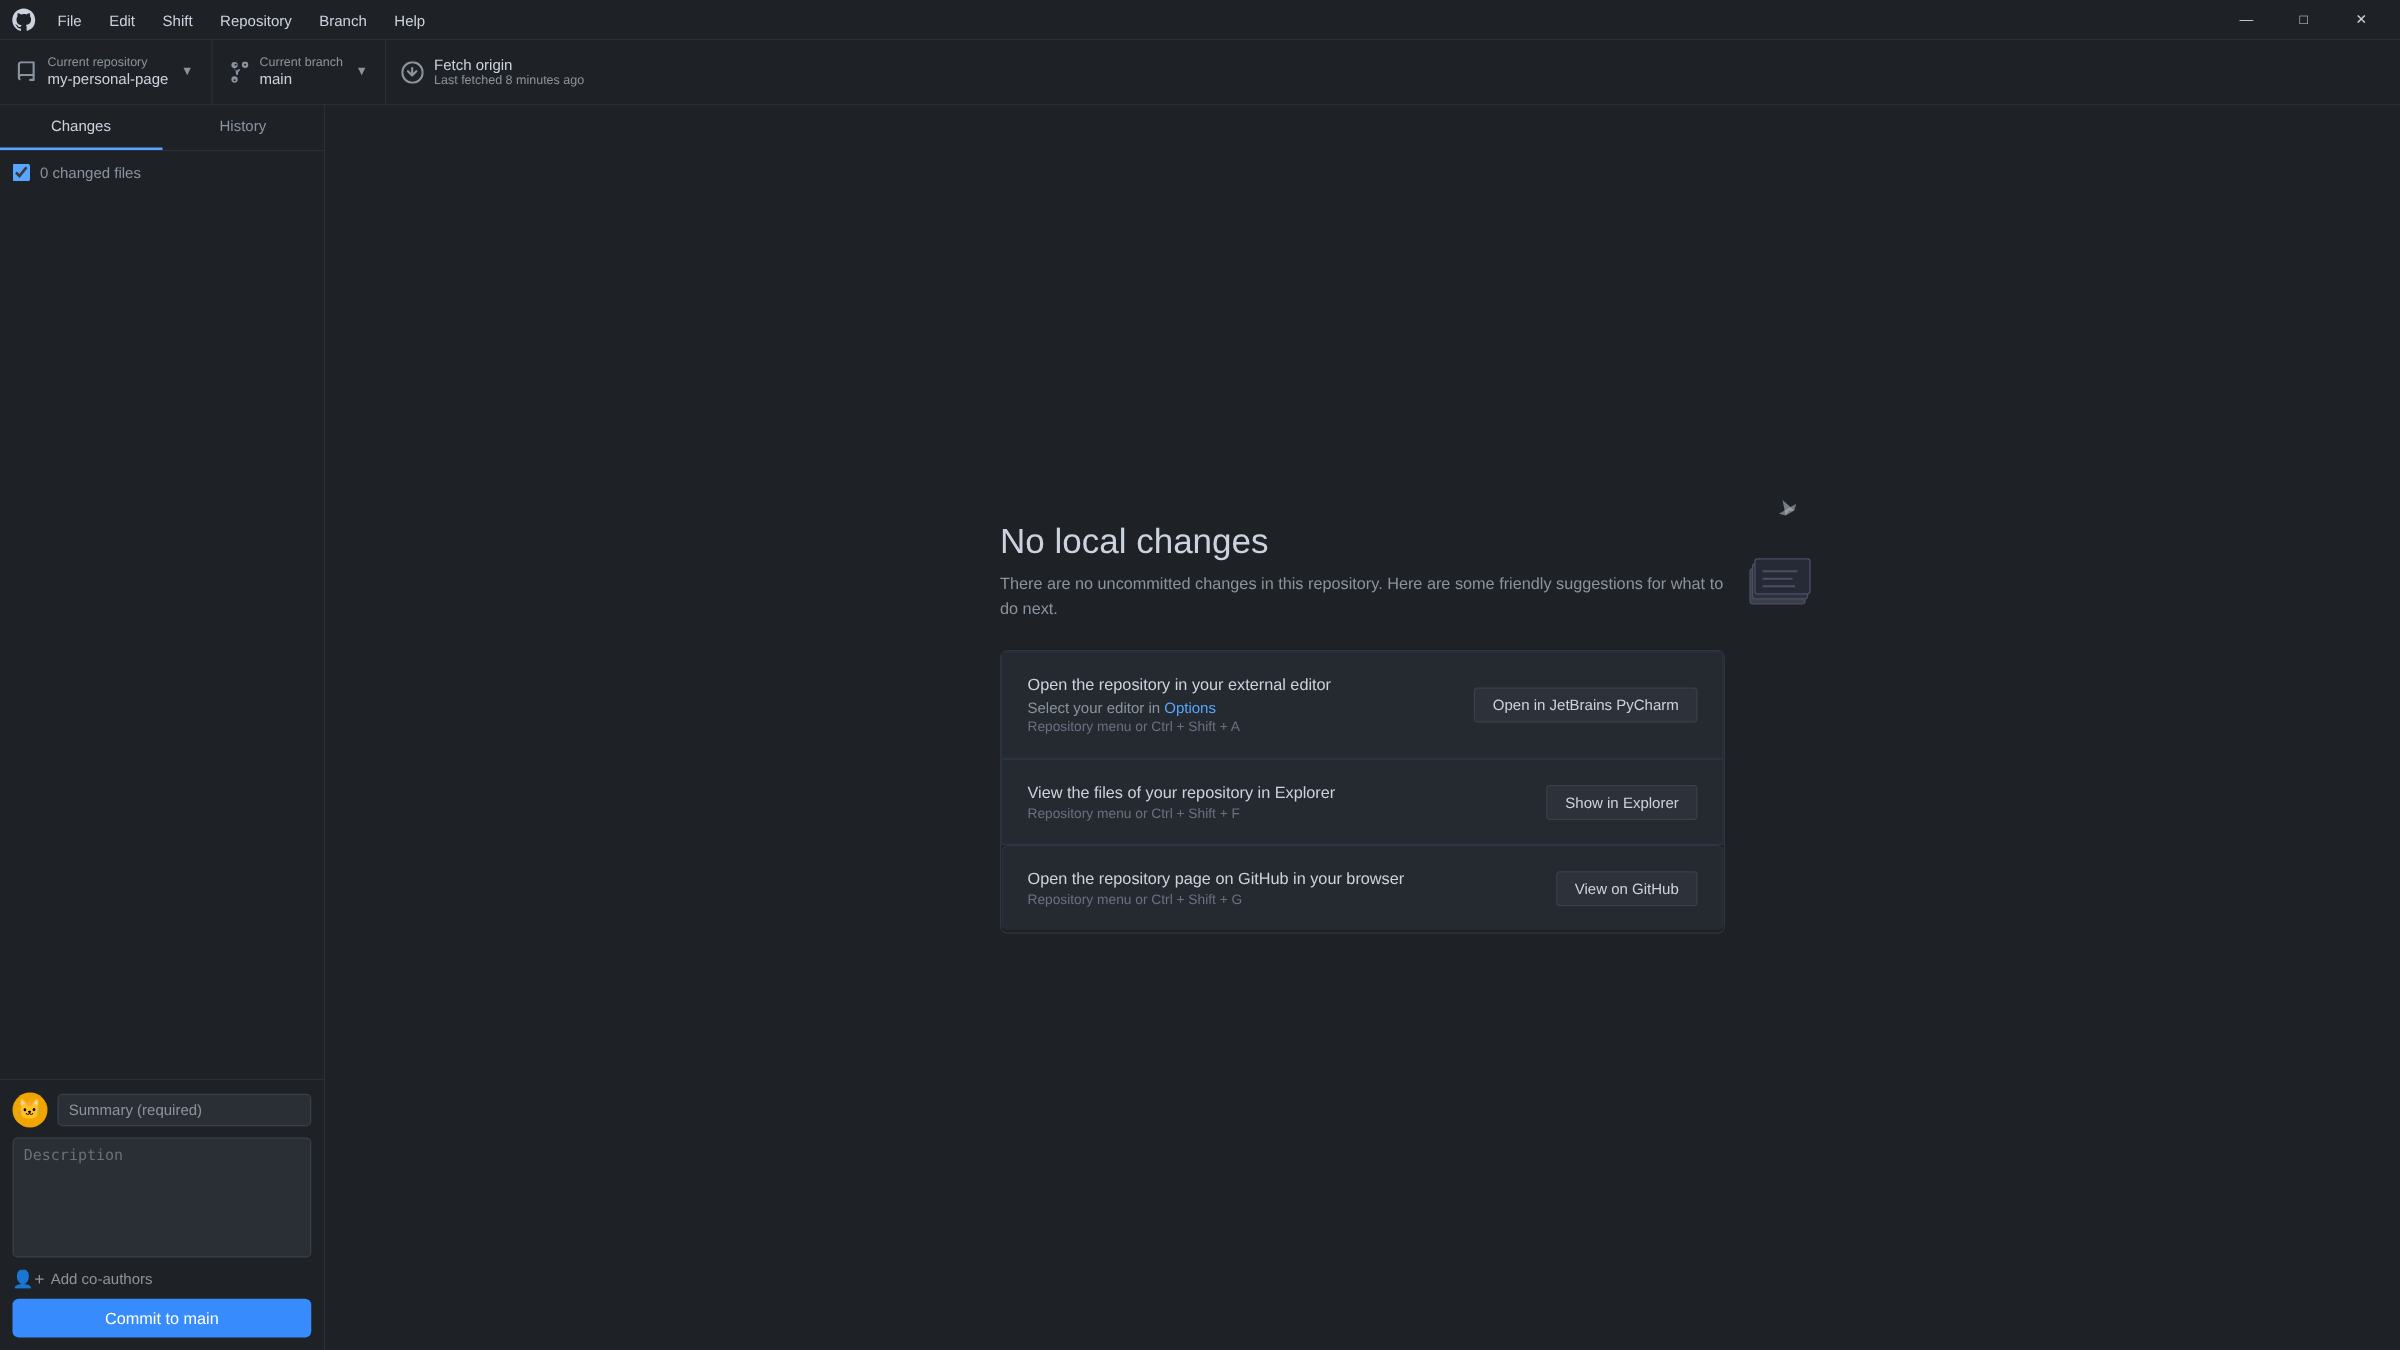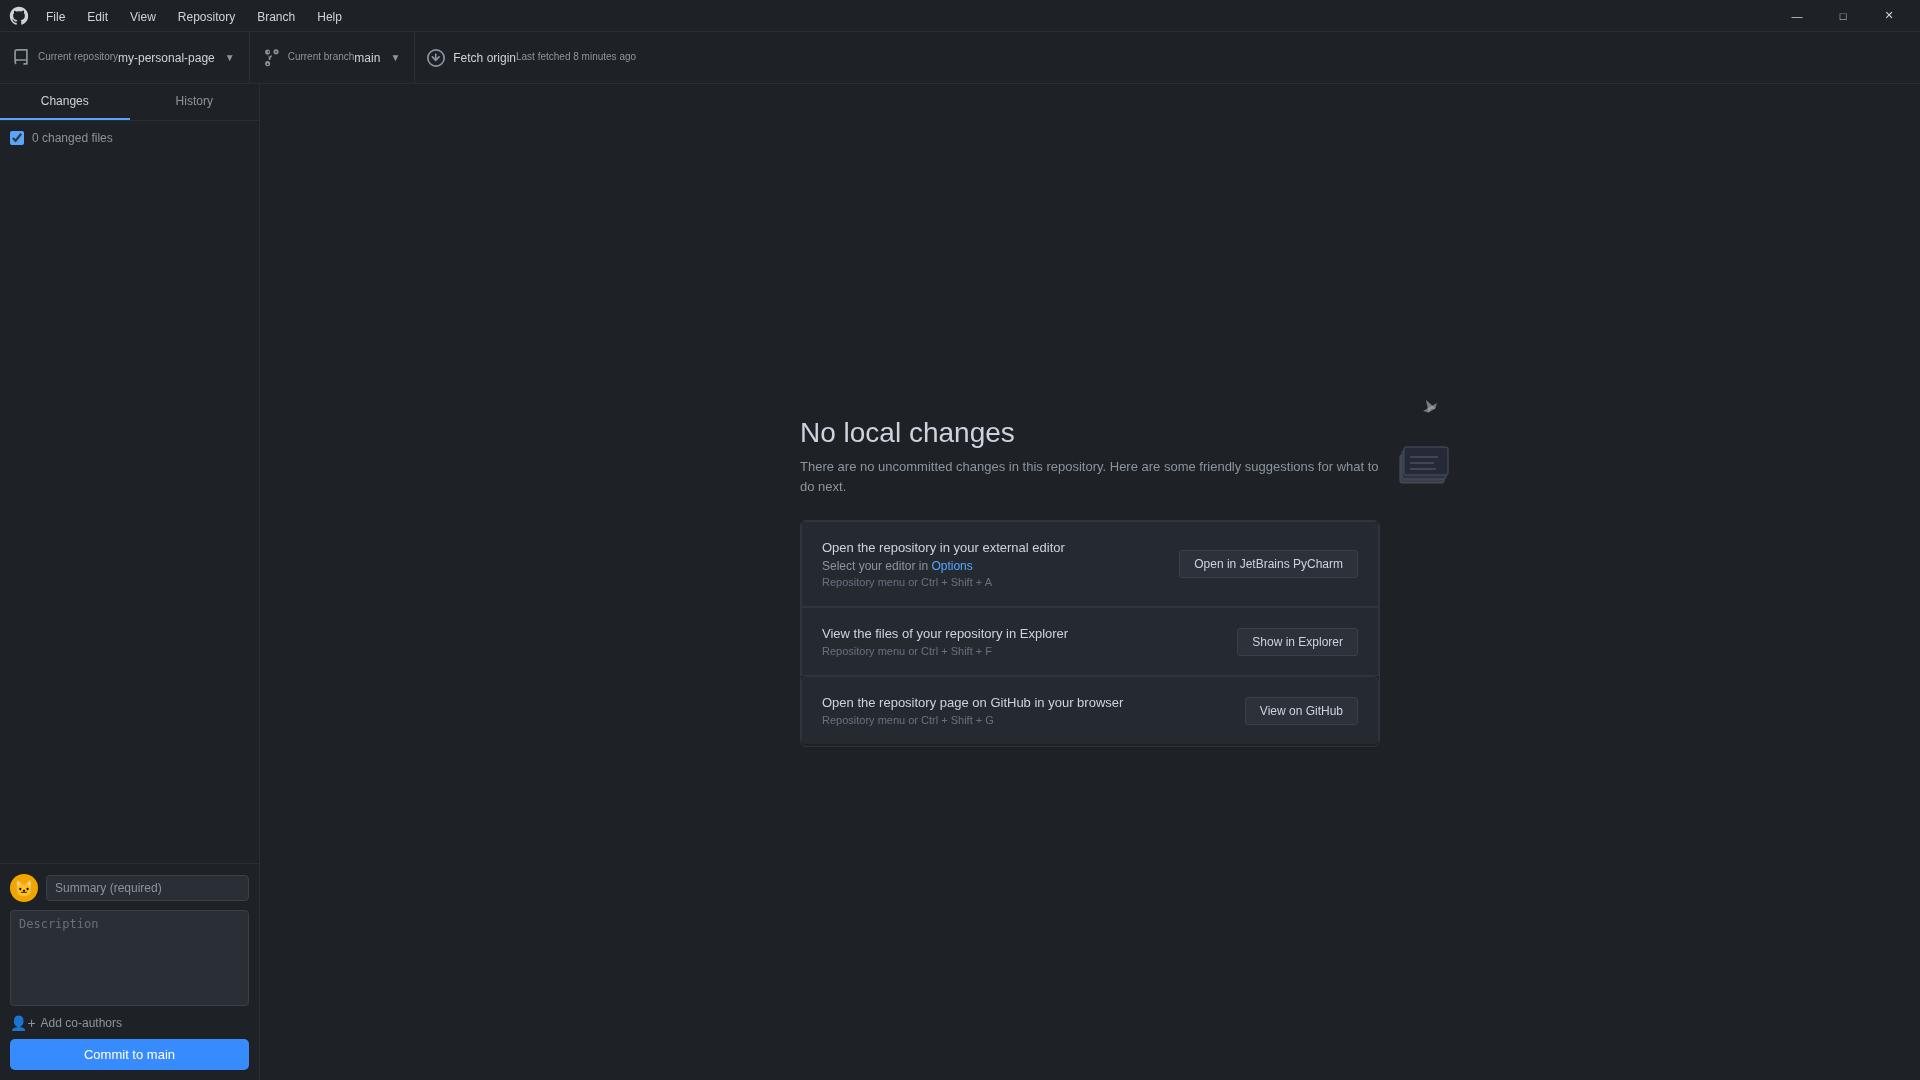--- a/index.html
+++ b/index.html
@@ -75,21 +75,21 @@
       gap: 8px;
       padding: 0 12px;
       height: 100%;
       border-right: 1px solid #2a2e35;
     }
     .toolbar-section:last-child {
       border-right: none;
     }
     .toolbar-label {
       display: flex;
-      flex-direction: row;
+      flex-direction: column;
     }
     .toolbar-label-sub {
       font-size: 10px;
       color: #8b949e;
     }
     .toolbar-label-main {
       font-size: 12px;
       color: #cdd3de;
       font-weight: 500;
     }
@@ -340,21 +340,21 @@
 <body>
 
 <div class="titlebar">
   <div class="titlebar-left">
     <svg class="titlebar-logo" viewBox="0 0 24 24" fill="#cdd3de">
       <path d="M12 2C6.48 2 2 6.48 2 12c0 4.42 2.87 8.17 6.84 9.49.5.09.68-.22.68-.48v-1.69c-2.78.6-3.37-1.34-3.37-1.34-.45-1.16-1.11-1.47-1.11-1.47-.91-.62.07-.61.07-.61 1 .07 1.53 1.03 1.53 1.03.9 1.53 2.36 1.09 2.93.83.09-.65.35-1.09.63-1.34-2.22-.25-4.55-1.11-4.55-4.93 0-1.09.39-1.98 1.03-2.68-.1-.25-.45-1.27.1-2.64 0 0 .84-.27 2.75 1.02A9.56 9.56 0 0 1 12 6.8c.85.004 1.71.11 2.51.33 1.91-1.29 2.75-1.02 2.75-1.02.55 1.37.2 2.39.1 2.64.64.7 1.03 1.59 1.03 2.68 0 3.83-2.34 4.68-4.57 4.93.36.31.68.92.68 1.85l-.01 2.75c0 .27.18.58.69.48A10.01 10.01 0 0 0 22 12c0-5.52-4.48-10-10-10z"></path>
     </svg>
     <div class="titlebar-menu">
       <div class="titlebar-menu-item">File</div>
       <div class="titlebar-menu-item">Edit</div>
-      <div class="titlebar-menu-item">View</div>
+      <div class="titlebar-menu-item">Shift</div>
       <div class="titlebar-menu-item">Repository</div>
       <div class="titlebar-menu-item">Branch</div>
       <div class="titlebar-menu-item">Help</div>
     </div>
   </div>
   <div class="titlebar-controls">
     <div class="titlebar-btn">—</div>
     <div class="titlebar-btn">□</div>
     <div class="titlebar-btn close">✕</div>
   </div>

